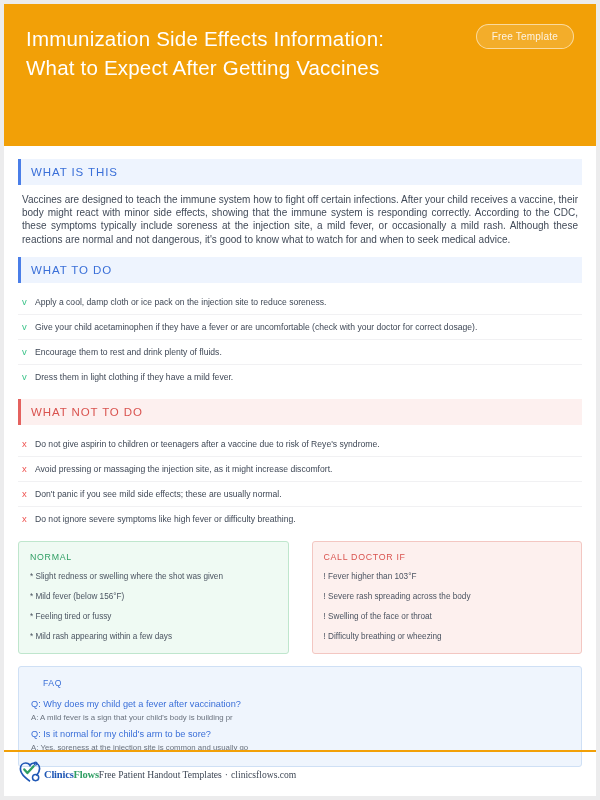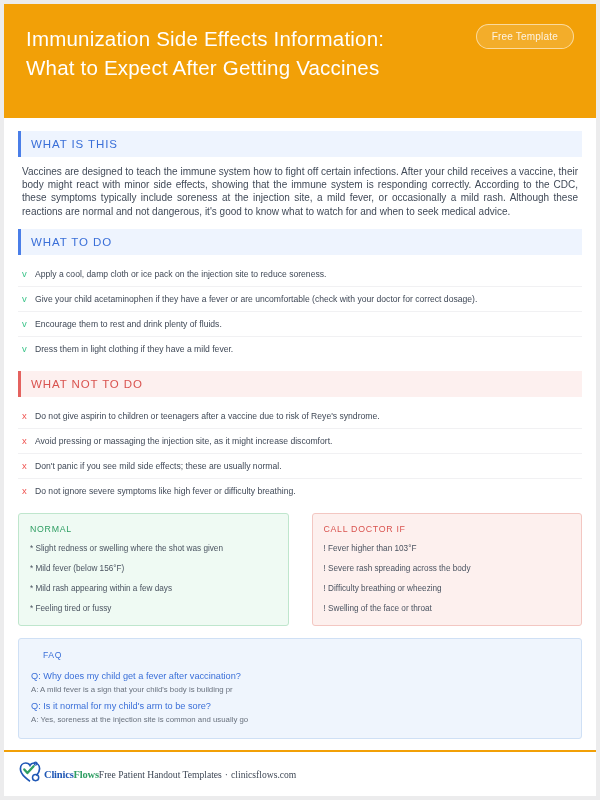--- a/index.html
+++ b/index.html
@@ -19,21 +19,21 @@
     height: 800px;
     background: #ffffff;
     box-sizing: border-box;
     border: 4px solid #ececed;
     overflow: hidden;
   }
 
   
   .header {
     position: relative;
-    height: 114px;
+    height: 142px;
     background: #f2a007;
     padding: 20px 22px 0 22px;
     box-sizing: border-box;
   }
   .header-title {
     color: #ffffff;
     font-size: 20.5px;
     line-height: 29px;
     font-weight: 400;
     letter-spacing: 0.2px;
@@ -292,29 +292,29 @@
         <span class="bullet bullet-no">x</span>
         <span class="row-text">Do not ignore severe symptoms like high fever or difficulty breathing.</span>
       </div>
     </div>
 
     <div class="boxes">
       <div class="box box-green">
         <div class="box-title">NORMAL</div>
         <div class="box-item">* Slight redness or swelling where the shot was given</div>
         <div class="box-item">* Mild fever (below 156°F)</div>
+        <div class="box-item">* Feeling tired or fussy</div>
         <div class="box-item">* Mild rash appearing within a few days</div>
-        <div class="box-item">* Feeling tired or fussy</div>
       </div>
       <div class="box box-red">
         <div class="box-title">CALL DOCTOR IF</div>
         <div class="box-item">! Fever higher than 103°F</div>
         <div class="box-item">! Severe rash spreading across the body</div>
+        <div class="box-item">! Swelling of the face or throat</div>
         <div class="box-item">! Difficulty breathing or wheezing</div>
-        <div class="box-item">! Swelling of the face or throat</div>
       </div>
     </div>
 
     <div class="faq">
       <div class="faq-title">FAQ</div>
       <div class="faq-q">Q: Why does my child get a fever after vaccination?</div>
       <div class="faq-a">A: A mild fever is a sign that your child's body is building pr</div>
       <div class="faq-q">Q: Is it normal for my child's arm to be sore?</div>
       <div class="faq-a">A: Yes, soreness at the injection site is common and usually go</div>
     </div>

